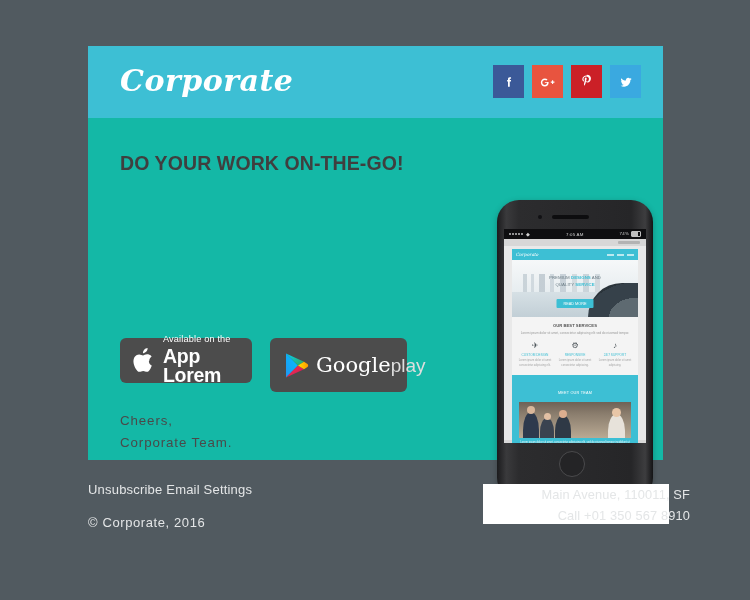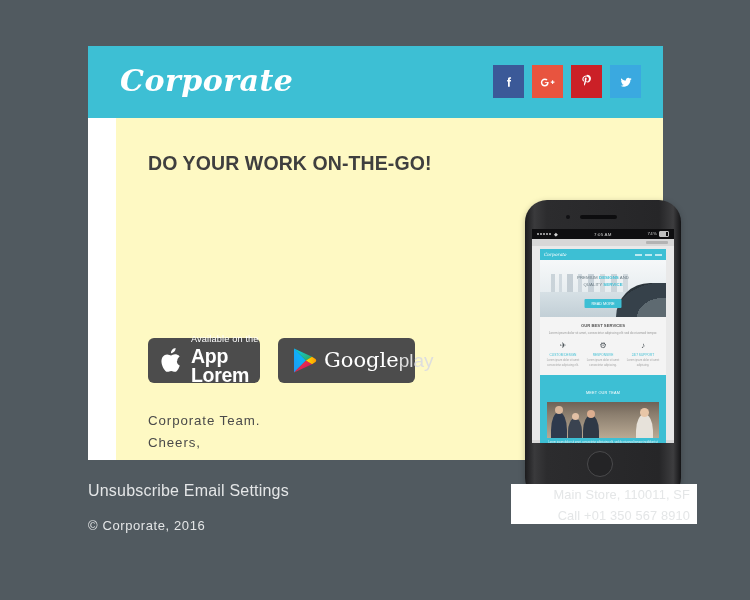--- a/index.html
+++ b/index.html
@@ -67,22 +67,21 @@
   .social-icon svg { display: block; }
   .si-fb { background: #3b5998; }
   .si-gp { background: #e8543f; }
   .si-pi { background: #cb2027; }
   .si-tw { background: #3aa9e0; }
 
   
   .body-area {
     position: relative;
     height: 342px;
-    background: #fef9c3;
-    margin-left: 28px;
+    background: #14b8a6;
   }
   .content-left {
     position: absolute;
     left: 32px;
     top: 34px;
     width: 345px;
   }
   .headline {
     margin: 0 0 18px 0;
     font-size: 19.5px;
@@ -108,27 +107,27 @@
     gap: 18px;
   }
   .badge {
     background: #4c4c4c;
     border-radius: 6px;
     display: flex;
     align-items: center;
     box-sizing: border-box;
   }
   .badge-apple {
-    width: 112px;
+    width: 132px;
     height: 45px;
     padding-left: 11px;
   }
   .badge-google {
     width: 137px;
-    height: 45px;
+    height: 54px;
     padding-left: 14px;
     text-align: center;
   }
   .apple-glyph {
     width: 24px;
     height: 29px;
     flex: 0 0 auto;
     color: #ffffff;
     margin-right: 8px;
   }
@@ -418,21 +417,21 @@
     top: 482px;
     width: 602px;
     height: 80px;
   }
   .footer-left {
     position: absolute;
     left: 0;
     top: 0;
   }
   .footer-links {
-    font-size: 16px;
+    font-size: 13px;
     color: #e4e6e7;
     letter-spacing: 0.2px;
     margin-bottom: 18px;
   }
   .footer-copy {
     font-size: 13px;
     color: #e4e6e7;
     letter-spacing: 0.6px;
   }
   .footer-right {
@@ -526,22 +525,22 @@
               <path d="M2 1.5 L14 13.5 L20 9.8 Z" fill="url(#gpG)"></path>
               <path d="M2 25.5 L14 13.5 L20 17.2 Z" fill="url(#gpR)"></path>
               <path d="M14 13.5 L20 9.8 L23.5 12 C24.4 12.6 24.4 14.4 23.5 15 L20 17.2 Z" fill="url(#gpY)"></path>
             </svg>
           </span>
           <span class="gplay-text"><span>Google</span><span class="gp-light">play</span></span>
         </a>
       </div>
 
       <div class="signature">
+        <div>Cheers,</div>
         <div>Corporate Team.</div>
-        <div>Cheers,</div>
       </div>
 
       <div class="phone">
         <div class="phone-body">
           <div class="phone-cam"></div>
           <div class="phone-speaker"></div>
 
           <div class="phone-screen">
 
             <div class="status-bar">
@@ -628,18 +627,18 @@
 
     </div>
   </div>
 
   <div class="footer">
     <div class="footer-left">
       <div class="footer-links">Unsubscribe Email Settings</div>
       <div class="footer-copy">© Corporate, 2016</div>
     </div>
     <div class="footer-right">
-      <div>Main Store, 110011, SF</div>
+      <div>Main Avenue, 110011, SF</div>
       <div>Call +01 350 567 8910</div>
     </div>
   </div>
 
 </div>
 
 </body></html>

